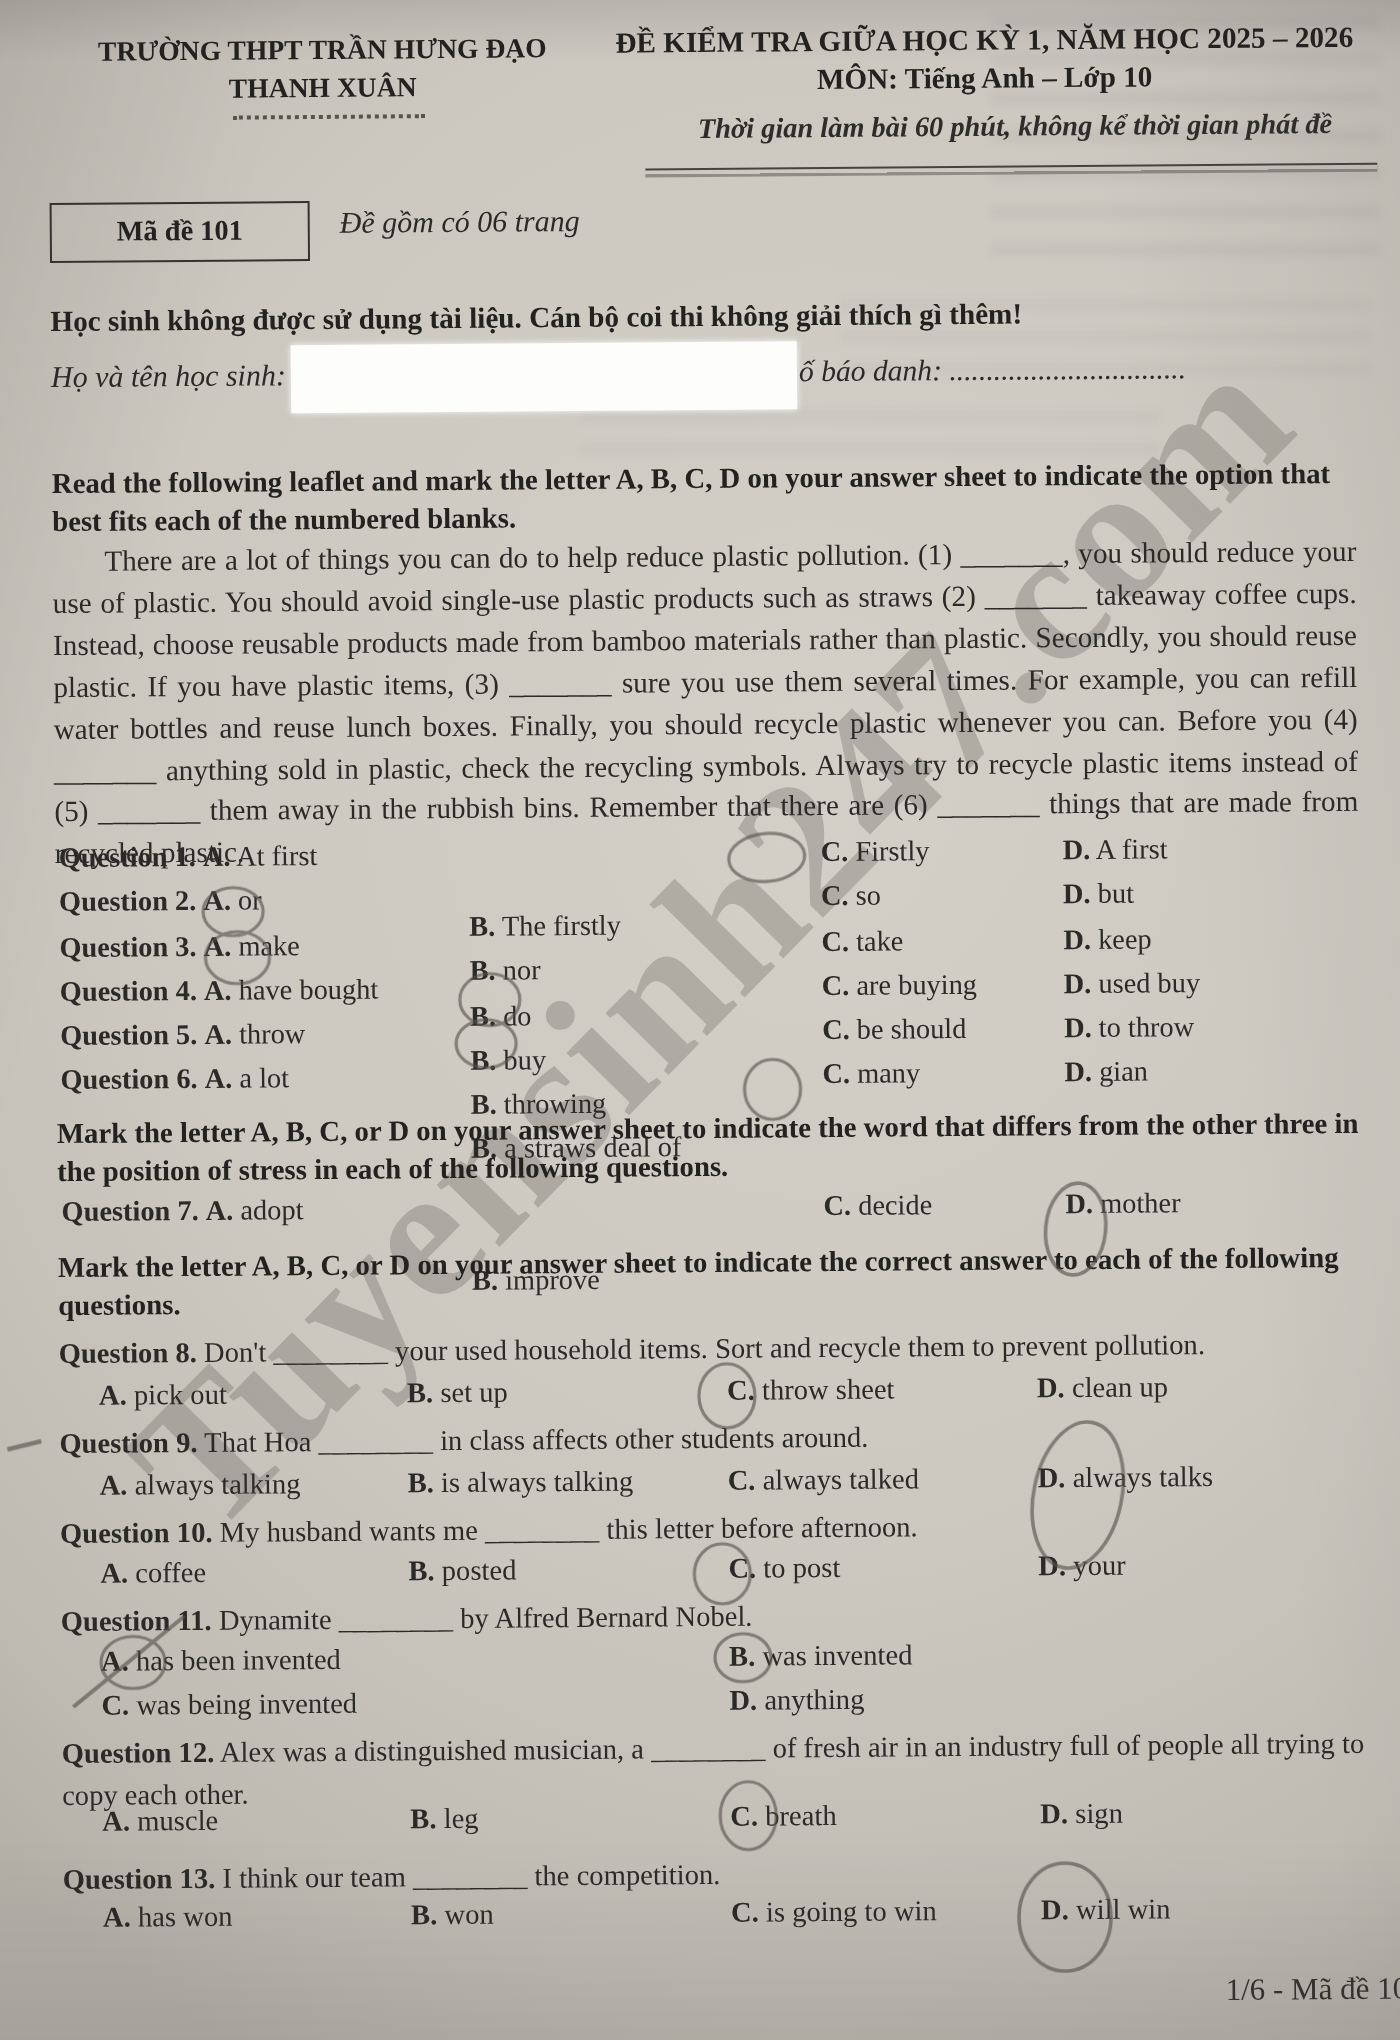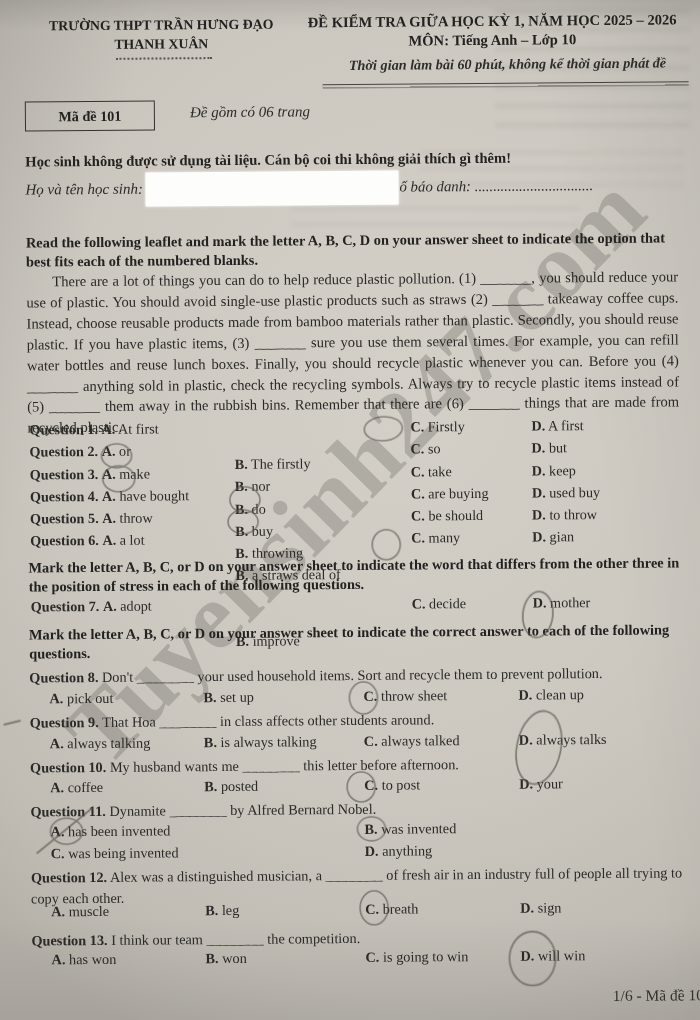--- a/index.html
+++ b/index.html
@@ -36,21 +36,21 @@
   
   .school{left:34px;top:14px;width:262px;text-align:center;font-size:13.8px;line-height:19px;}
   .school-rule{left:120px;top:56px;width:96px;border-top:2px dotted #57534d;height:0;}
   .examtitle{left:300px;top:13px;width:392px;text-align:center;font-size:14.6px;line-height:19px;}
   .subject{left:300px;top:33px;width:392px;text-align:center;font-size:14.6px;}
   .duration{left:330px;top:57px;width:362px;text-align:center;font-size:14.2px;font-weight:bold;color:#2e2d2b;}
   .head-rule{left:326px;top:84px;width:366px;height:2px;border-top:1.6px solid #46433e;box-shadow:0 1.5px 0 rgba(70,67,62,.45);}
 
   .codebox{left:28px;top:99px;width:128px;height:28px;border:1.6px solid #35332f;
     text-align:center;line-height:28px;font-size:14.2px;}
-  .pagesnote{left:173px;top:103px;font-size:15px;margin-left:20px;}
+  .pagesnote{left:173px;top:103px;font-size:15px;}
 
   .rules{left:28px;top:151px;font-size:14.6px;}
   .nameline{left:28px;top:179px;font-size:15px;}
   .redact{left:148px;top:171px;width:253px;height:34px;background:#fdfdfc;box-shadow:0 0 3px rgba(255,255,255,.9);}
   .sbd{left:402px;top:179px;font-size:14.8px;}
 
   .p1-intro{left:28px;top:231px;width:655px;font-size:14.4px;line-height:18.6px;}
   .passage{left:28px;top:269px;width:652px;font-size:14.6px;line-height:20.9px;text-align:justify;text-indent:26px;}
 
   .qblock1{left:0;top:419px;width:700px;}

